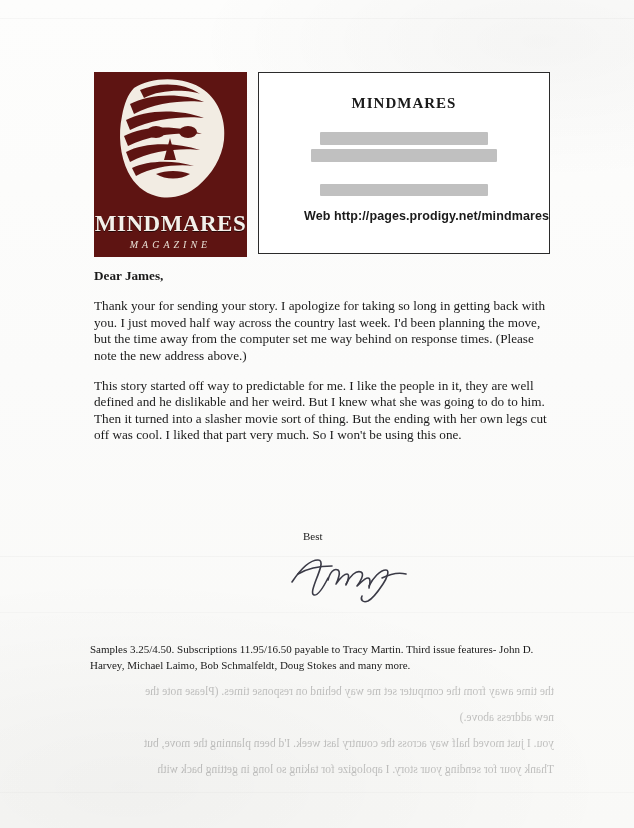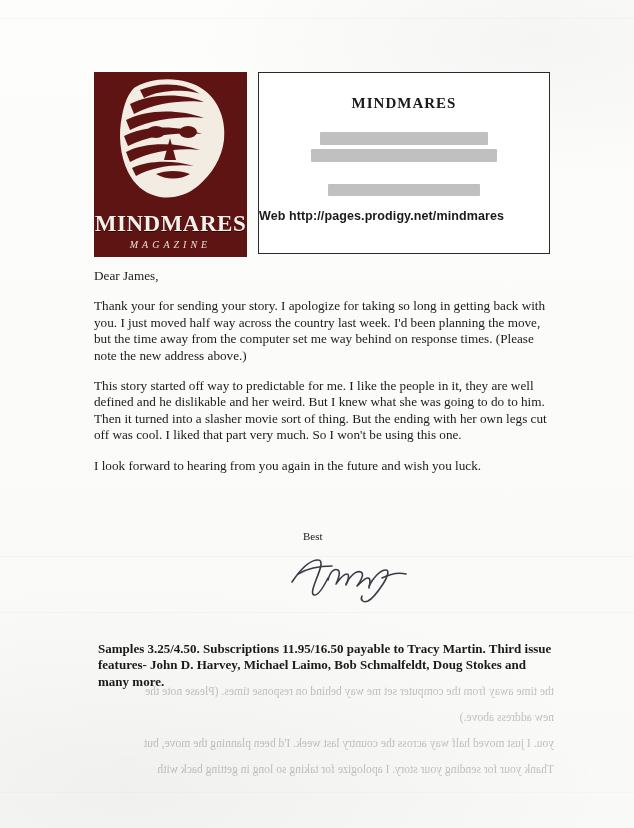--- a/index.html
+++ b/index.html
@@ -114,67 +114,66 @@
     opacity: .72;
     border-radius: 1px;
     color: transparent;
     font-size: 11px;
     line-height: 13px;
     overflow: hidden;
     user-select: none;
   }
   .red-1 { margin-top: 20px; width: 168px; height: 13px; }
   .red-2 { margin-top: 4px;  width: 186px; height: 13px; }
-  .red-3 { margin-top: 22px; width: 152px; height: 12px; }
+  .red-3 { margin-top: 22px; width: 168px; height: 12px; }
   .addr-web {
-    text-align: left;
+    text-align: right;
     font-family: "Liberation Sans", sans-serif;
     font-weight: bold;
     font-size: 12.5px;
     margin-top: 13px;
     letter-spacing: .1px;
   }
 
   
   .letter {
     position: absolute;
     left: 94px;
     top: 268px;
     width: 458px;
     font-size: 13.2px;
     line-height: 16.4px;
     text-align: left;
   }
   .letter p { margin: 0 0 14px 0; }
   .date { margin-bottom: 17px; }
-  .salutation { margin-bottom: 22px; }
+  .salutation { margin-bottom: 22px; font-weight: bold; }
 
   .closing {
     position: absolute;
     left: 303px;
     top: 530px;
     font-size: 11px;
   }
   .signature {
     position: absolute;
     left: 286px;
     top: 548px;
     width: 130px;
     height: 56px;
   }
 
   
   .footer {
     position: absolute;
-    left: 98px;
+    left: 90px;
     top: 641px;
     width: 462px;
-    font-size: 13px;
+    font-size: 11px;
     line-height: 16.4px;
-    font-weight: bold;
   }
 
   
   .bleed {
     position: absolute;
     left: 94px;
     top: 684px;
     width: 460px;
     font-size: 11.6px;
     line-height: 16px;
@@ -234,21 +233,20 @@
       <div class="redacted red-3">[redacted email address]</div>
       <div class="addr-web">Web http://pages.prodigy.net/mindmares</div>
     </div>
 
   </div>
 
   <div class="letter">
     <p class="salutation">Dear James,</p>
     <p>Thank your for sending your story. I apologize for taking so long in getting back with you. I just moved half way across the country last week. I'd been planning the move, but the time away from the computer set me way behind on response times. (Please note the new address above.)</p>
     <p>This story started off way to predictable for me. I like the people in it, they are well defined and he dislikable and her weird. But I knew what she was going to do to him. Then it turned into a slasher movie sort of thing. But the ending with her own legs cut off was cool. I liked that part very much. So I won't be using this one.</p>
-    <p>I look forward to hearing from you again in the future and wish you luck.</p>
   </div>
 
   <div class="closing">Best</div>
 
   <svg class="signature" viewBox="0 0 130 56" aria-hidden="true">
     <g fill="none" stroke="#3a3a46" stroke-width="1.6" stroke-linecap="round" stroke-linejoin="round">
       <path d="M6 34 C14 22 24 12 32 12 C38 12 34 22 30 32 C27 40 25 46 28 47 C32 48 38 38 42 30"></path>
       <path d="M12 26 C22 20 34 18 46 18"></path>
       <path d="M42 32 C44 24 48 20 52 22 C55 24 52 32 50 36 C53 32 57 26 61 26 C64 26 62 33 60 37"></path>
       <path d="M60 36 C64 28 70 22 75 24 C79 26 74 34 71 38 C74 36 78 30 82 30 C85 30 84 36 83 40"></path>

